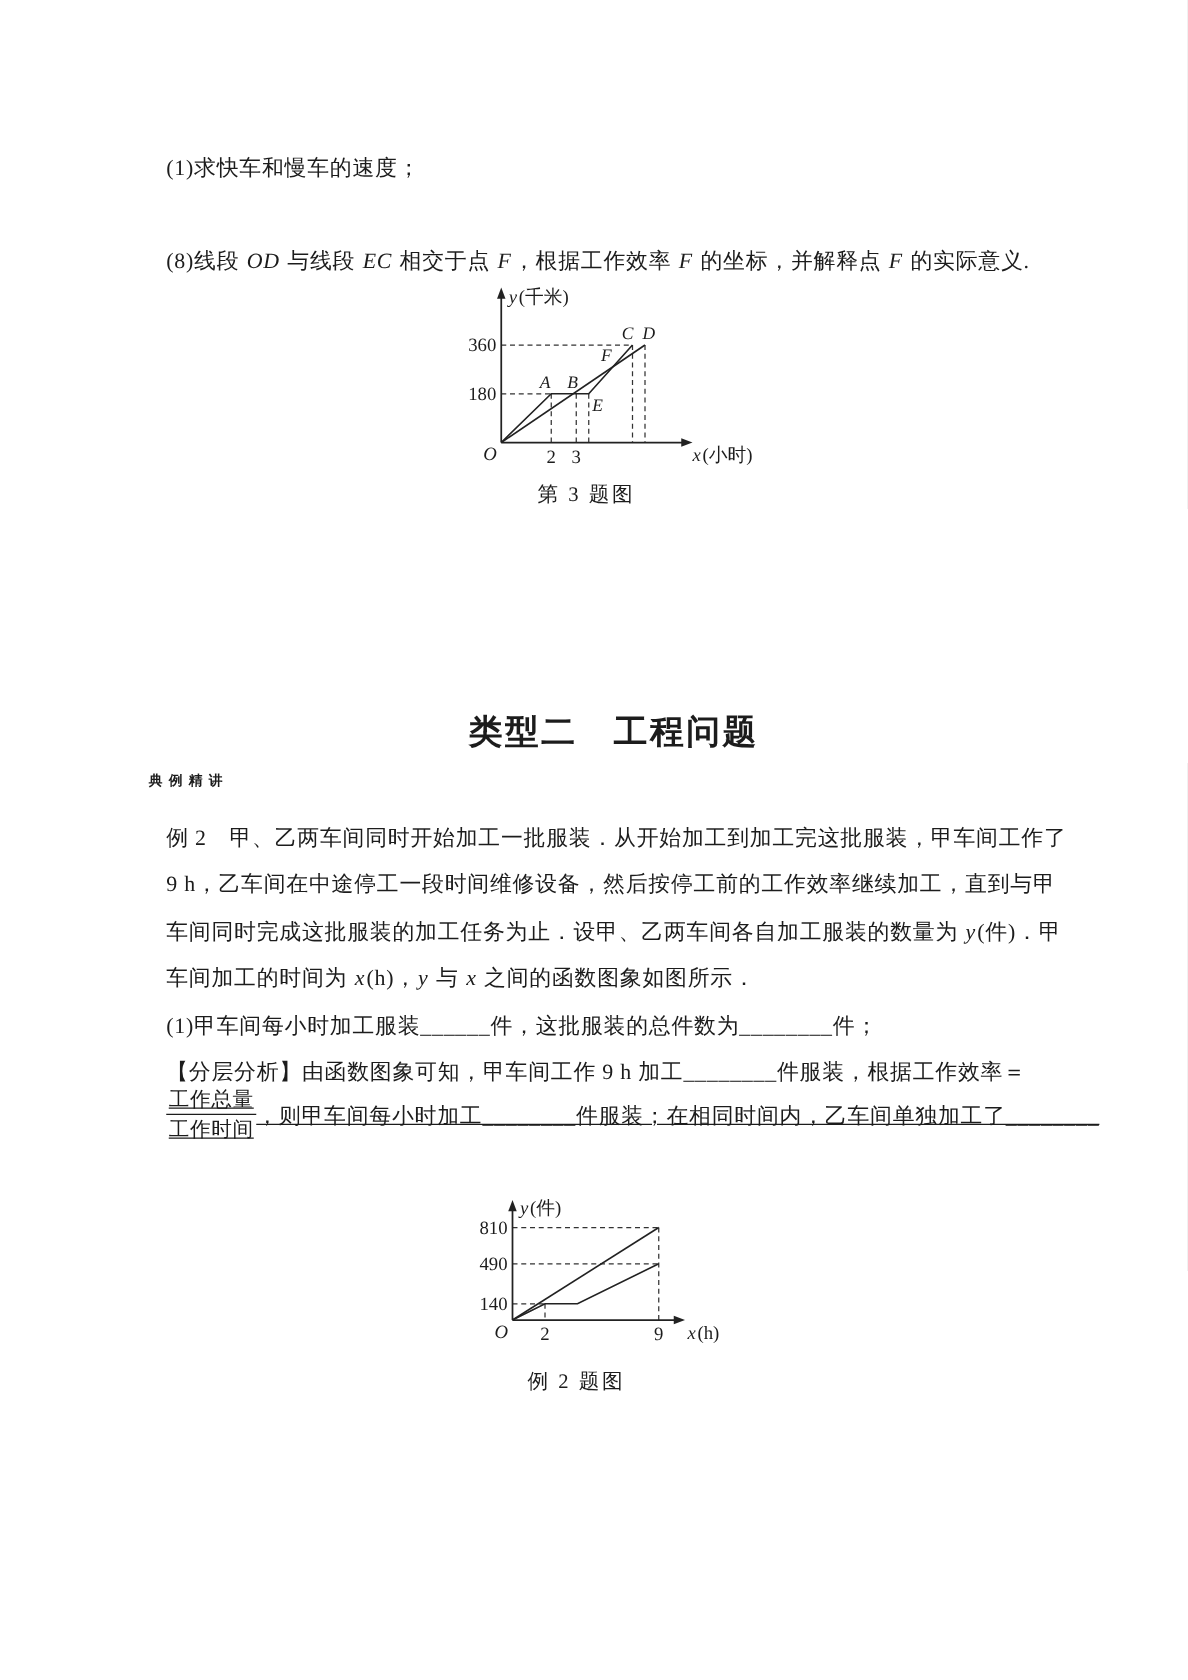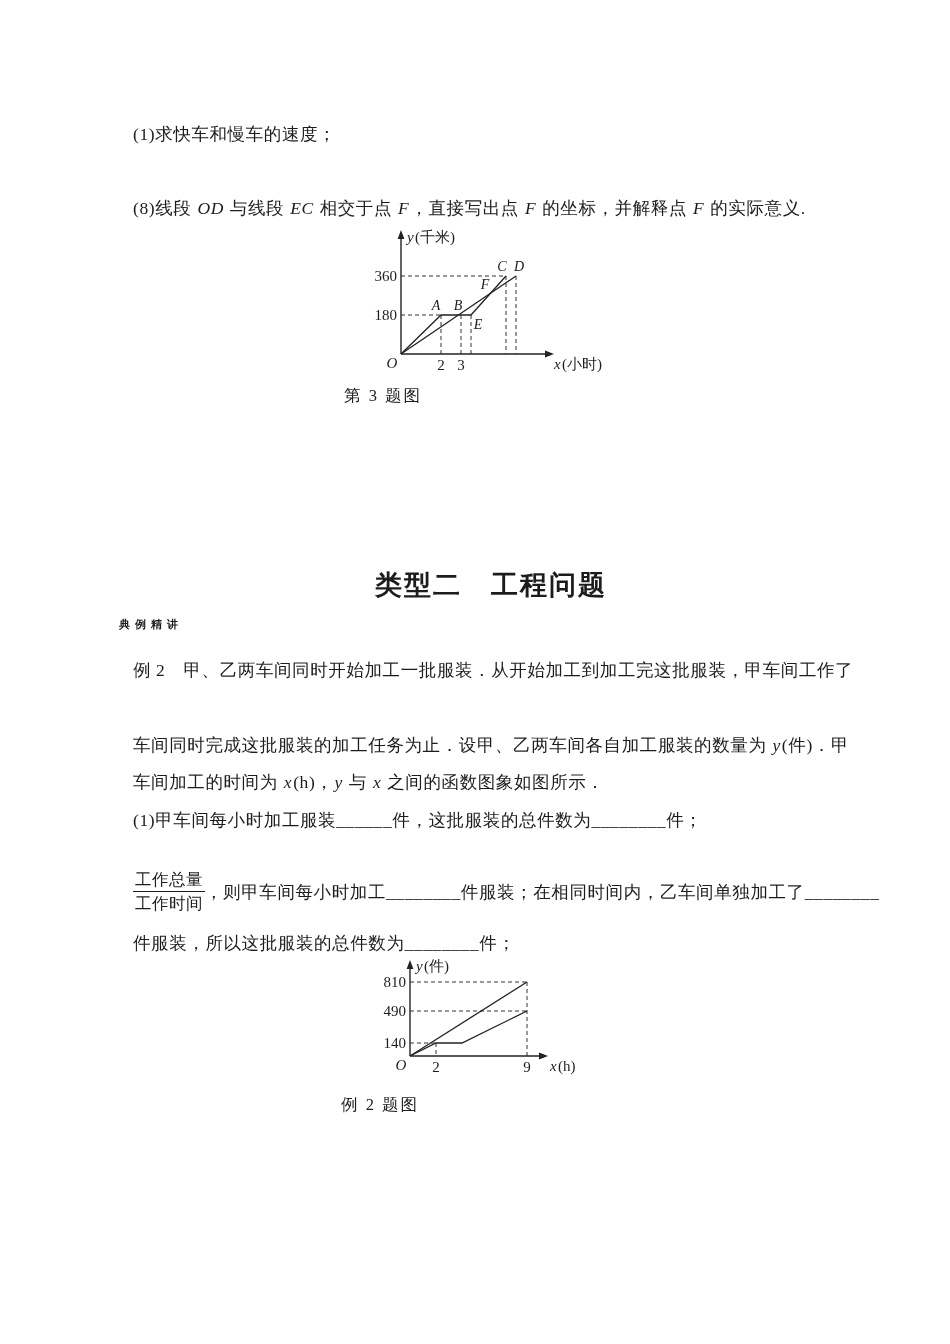--- a/index.html
+++ b/index.html
@@ -18,23 +18,23 @@
   .section-title{
     position:absolute;left:0;width:950px;text-align:center;
     font-family:"Liberation Sans","DejaVu Sans",sans-serif;
     font-weight:bold;font-size:27px;letter-spacing:2px;white-space:nowrap;padding-left:16px;
   }
   .subtitle{
     position:absolute;left:119px;
     font-family:"Liberation Sans","DejaVu Sans",sans-serif;
     font-weight:bold;font-size:11px;letter-spacing:5px;white-space:nowrap;
   }
-  .caption{position:absolute;font-size:16.5px;text-align:left;letter-spacing:2px;white-space:nowrap;}
+  .caption{position:absolute;font-size:16.5px;text-align:center;letter-spacing:2px;white-space:nowrap;}
   .figure{position:absolute;}
-  .an-line2{position:absolute;left:133px;display:flex;align-items:center;white-space:nowrap;}
+  .an-line2{position:absolute;left:133px;display:flex;align-items:center;white-space:nowrap;text-decoration:underline;}
   .frac{
     display:inline-flex;flex-direction:column;align-items:center;
     font-size:16.5px;line-height:21px;letter-spacing:0.5px;
   }
   .frac .num{border-bottom:1.5px solid #1c1c1c;padding:0 2px 1px 2px;}
   .frac .den{padding-top:1px;}
   .an-line2 .rest{font-size:17.5px;letter-spacing:0.6px;}
   
   svg text{font-family:"Liberation Serif","DejaVu Serif",serif;fill:#1c1c1c;}
   .svar{font-style:italic;}
@@ -42,21 +42,21 @@
   .plot{stroke:#222;stroke-width:1.3;fill:none;}
   .dash{stroke:#333;stroke-width:1;fill:none;stroke-dasharray:4 3;}
   .arrow{fill:#222;stroke:none;}
 </style>
 </head>
 <body>
 
 <div class="page">
 
   <div class="line" style="top:122px"><span>(1)求快车和慢车的速度；</span></div>
-  <div class="line" style="top:196px"><span>(8)线段 </span><span class="var">OD</span><span> 与线段 </span><span class="var">EC</span><span> 相交于点 </span><span class="var">F</span><span>，直接写出点 </span><span class="var">F</span><span> 的坐标，并解释点 </span><span class="var">F</span><span> 的实际意义.</span></div>
+  <div class="line" style="top:196px"><span>(8)线段 </span><span class="var">OD</span><span> 与线段 </span><span class="var">EC</span><span> 相交于点 </span><span class="var">F</span><span>，根据工作效率 </span><span class="var">F</span><span> 的坐标，并解释点 </span><span class="var">F</span><span> 的实际意义.</span></div>
 
   <div class="figure" style="left:356px;top:226px;width:255px;height:152px">
     <svg width="255" height="152" viewBox="0 0 255 152">
 
       <path class="dash" d="M45,50 L150,50"></path>
       <path class="dash" d="M45,89 L85,89"></path>
       <path class="dash" d="M85,89 L85,128"></path>
       <path class="dash" d="M105,89 L105,128"></path>
       <path class="dash" d="M115,89 L115,128"></path>
       <path class="dash" d="M150,50 L150,128"></path>
@@ -88,33 +88,34 @@
       <text class="svar" x="122" y="103" font-size="14" text-anchor="middle">E</text>
       <text class="svar" x="129" y="63" font-size="14" text-anchor="middle">F</text>
     </svg>
   </div>
   <div class="caption" style="left:344px;top:385px;width:250px">第 3 题图</div>
 
   <div class="section-title" style="top:567px">类型二　工程问题</div>
   <div class="subtitle" style="top:617px">典例精讲</div>
 
   <div class="line" style="top:658px"><span>例 2　甲、乙两车间同时开始加工一批服装．从开始加工到加工完这批服装，甲车间工作了</span></div>
+  <div class="line" style="top:695px"><span>9 h，乙车间在中途停工一段时间维修设备，然后按停工前的工作效率继续加工，直到与甲</span></div>
   <div class="line" style="top:770px"><span>车间加工的时间为 </span><span class="var">x</span><span>(h)，</span><span class="var">y</span><span> 与 </span><span class="var">x</span><span> 之间的函数图象如图所示．</span></div>
   <div class="line" style="top:733px"><span>车间同时完成这批服装的加工任务为止．设甲、乙两车间各自加工服装的数量为 </span><span class="var">y</span><span>(件)．甲</span></div>
 
   <div class="line" style="top:808px">(1)甲车间每小时加工服装______件，这批服装的总件数为________件；</div>
 
+  <div class="line" style="top:845px">【分层分析】由函数图象可知，甲车间工作 9 h 加工________件服装，根据工作效率＝</div>
   <div class="an-line2" style="top:869px">
     <span class="frac">
       <span class="num">工作总量</span>
       <span class="den">工作时间</span>
     </span>
     <span class="rest">，则甲车间每小时加工________件服装；在相同时间内，乙车间单独加工了________</span>
   </div>
-  <div class="line" style="top:931px">件服装，所以这批服装的总件数为________件；</div>
 
   <div class="figure" style="left:360px;top:956px;width:255px;height:125px">
     <svg width="255" height="125" viewBox="0 0 255 125">
 
       <path class="dash" d="M50,26 L167,26"></path>
       <path class="dash" d="M50,55 L167,55"></path>
       <path class="dash" d="M50,87 L76,87"></path>
       <path class="dash" d="M76,87 L76,100"></path>
       <path class="dash" d="M167,26 L167,100"></path>
 

